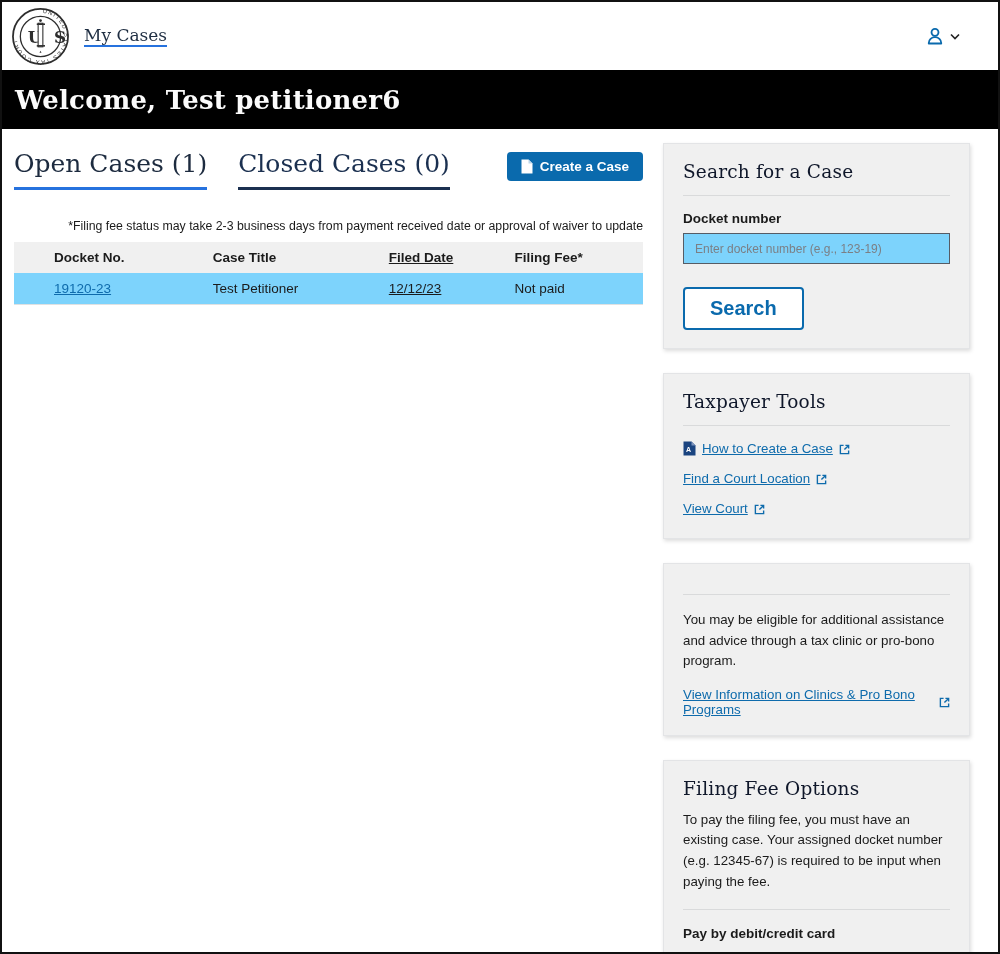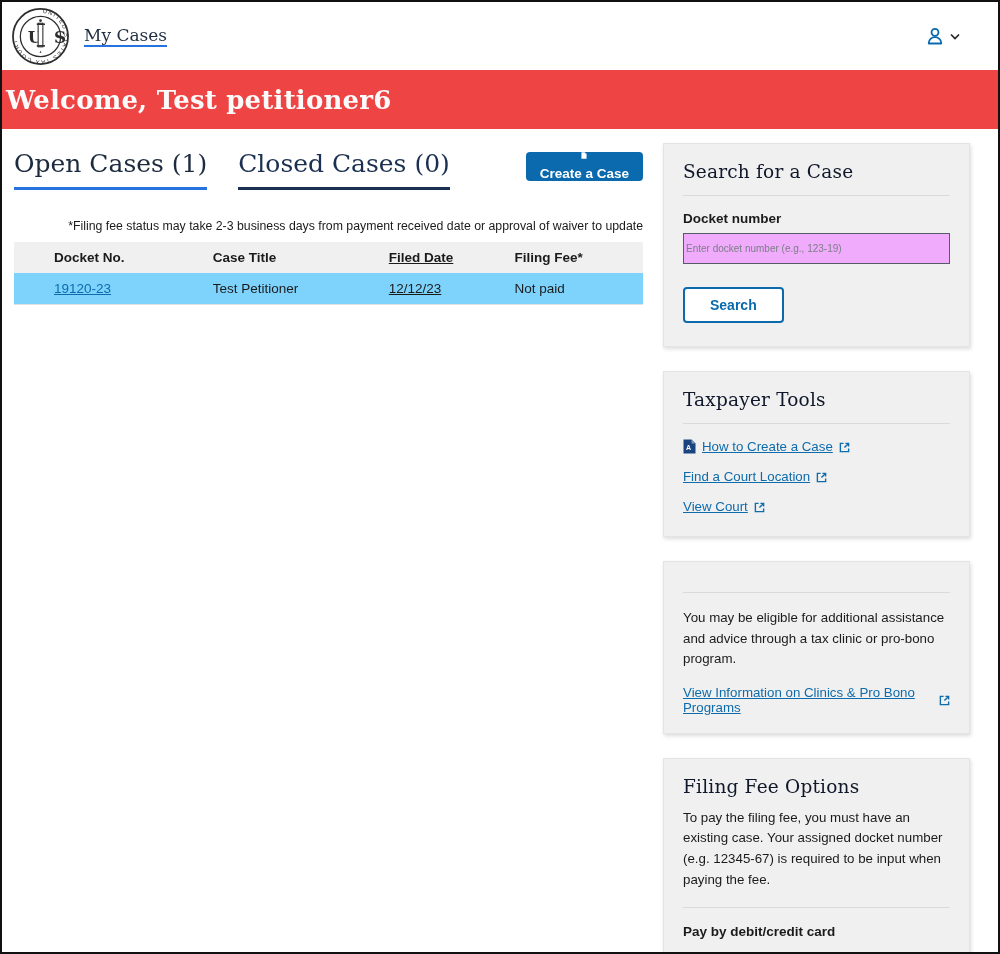--- a/index.html
+++ b/index.html
@@ -28,22 +28,22 @@
     font-family: "DejaVu Serif", serif;
     font-size: 17px; color: #1f2e42;
     border-bottom: 2.5px solid #2672de;
     cursor: pointer;
   }
   .hdr-spacer { flex: 1; }
   .account { display: flex; align-items: center; gap: 4px; cursor: pointer; }
 
   
   .banner {
-    height: 59px; background: #ef4444; flex: none;
-    display: flex; align-items: center; padding-left: 4px;
+    height: 59px; background: #000000; flex: none;
+    display: flex; align-items: center; padding-left: 13px;
   }
   .banner h1 {
     font-family: "DejaVu Serif", serif;
     font-size: 26px; font-weight: bold; color: #fbfbfb;
     letter-spacing: 0.2px;
   }
 
   
   .content { display: flex; padding: 14px 30px 0 12px; flex: 1 1 auto; align-items: flex-start; }
   .main-col { width: 629px; flex: none; }
@@ -53,21 +53,21 @@
   .tabs-row { display: flex; align-items: flex-start; margin-top: 7px; justify-content: center; }
   .tab {
     font-family: "DejaVu Serif", serif;
     font-size: 25px; line-height: 1.1;
     padding-bottom: 9px; cursor: pointer; white-space: nowrap;
   }
   .tab.active   { color: #1d2b3f; border-bottom: 3px solid #2672de; margin-right: 31px; }
   .tab.inactive { color: #1b3050; border-bottom: 3px solid #1b3050; }
 
   .btn { border: none; border-radius: 4px; font-family: "Liberation Sans", sans-serif; cursor: pointer; }
-  .btn-primary { background: #0a6aad; color: #fff; font-weight: bold; font-size: 13.5px; flex-direction: column; }
+  .btn-primary { background: #0a6aad; color: #fff; font-weight: bold; font-size: 13.5px; }
   .create-btn {
     margin-left: auto; height: 29px; padding: 0 14px;
     display: inline-flex; align-items: center; gap: 7px; margin-top: 2px;
   }
 
   
   .table-note {
     margin-top: 29px; text-align: right;
     font-size: 12.3px; color: #1b1b1b;
   }
@@ -96,28 +96,28 @@
   }
   .card h2 {
     font-family: "DejaVu Serif", serif;
     font-size: 18.5px; font-weight: normal; color: #0f172a;
     letter-spacing: 0.2px;
   }
   .divider { border-top: 1px solid #d9dadb; margin: 13px 0 15px 0; }
   .field-label { display: block; font-size: 13.5px; font-weight: bold; margin-bottom: 7px; color: #1b1b1b; }
   .text-input {
     width: 100%; height: 31px; border: 1px solid #565c65; border-radius: 0;
-    padding: 0 2px; font-size: 10px; color: #1b1b1b; background: #f0abfc;
+    padding: 0 11px; font-size: 12px; color: #1b1b1b; background: #7dd3fc;
     font-family: "Liberation Sans", sans-serif;
   }
   .text-input::placeholder { color: #7b7f85; }
   .btn-outline {
-    margin-top: 23px; margin-bottom: 5px;
+    margin-top: 23px; 
     background: #fff; border: 2px solid #0a6aad; border-radius: 4px;
-    color: #0a6aad; font-weight: bold; font-size: 14px;
+    color: #0a6aad; font-weight: bold; font-size: 20px;
     padding: 8px 25px; cursor: pointer;
   }
   .link-row { display: flex; align-items: center; gap: 6px; margin: 15px 0; font-size: 13.3px; }
   .link-row:last-child { margin-bottom: 4px; }
   .card p.body-text { font-size: 13.3px; line-height: 1.55; color: #1b1b1b; margin-bottom: 13px; }
   .help-link { font-size: 13.3px; display: inline-flex; align-items: center; gap: 5px; }
 
   .fee-sub-heading { font-size: 13.5px; font-weight: bold; margin-bottom: 3px; }
 
   .ext-icon { flex: none; transform: translateY(1px); }

